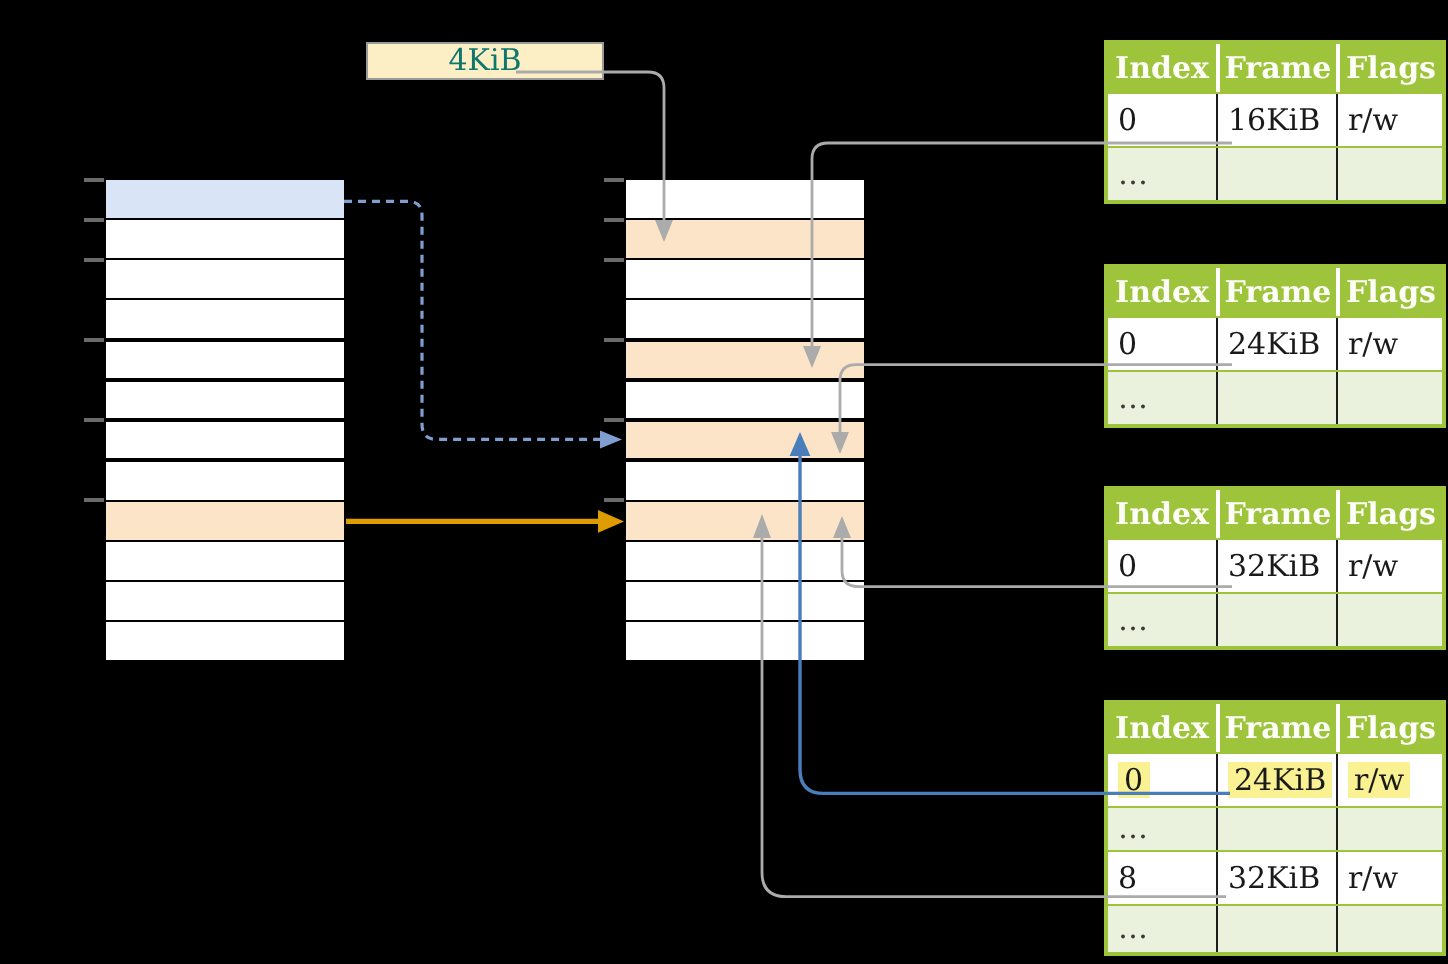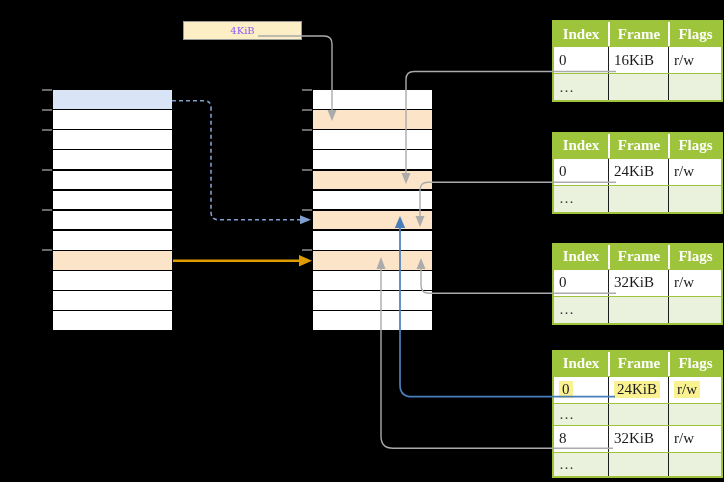--- a/index.html
+++ b/index.html
@@ -19,41 +19,41 @@
     --ink:#1A1A1A;
   }
   html,body{margin:0;padding:0;background:var(--bg);}
   .stage{position:relative;width:724px;height:482px;background:var(--bg);overflow:hidden;
          font-family:"DejaVu Serif","Liberation Serif",serif;}
 
   
   .label-box{position:absolute;left:183px;top:21px;width:119px;height:19px;
     box-sizing:border-box;background:var(--label-cream);border:1px solid #9a9a9a;
     display:flex;align-items:center;justify-content:center;}
-  .label-box span{font-size:10px;color:#8b5cf6;line-height:1;}
+  .label-box span{font-size:15px;color:#0f766e;line-height:1;}
 
   
   .mem-col{position:absolute;top:90px;width:119px;height:240px;
     display:grid;grid-template-rows:repeat(12,1fr);row-gap:1.5px;background:var(--bg);}
   .mem-col .mcell{width:100%;}
   .mcell.white{background:var(--cell-white);}
   .mcell.orange{background:var(--cell-orange);}
   .mcell.blue{background:var(--cell-blue);}
 
   .tick{position:absolute;width:9.5px;height:2px;background:var(--tick-gray);}
 
   
   .ptable{position:absolute;left:552px;width:171px;box-sizing:border-box;
     border:2px solid var(--header-green);background:var(--header-green);}
   .t-row{display:flex;width:100%;box-sizing:border-box;}
   .t-row.header{background:var(--header-green);height:24px;}
   .t-row.body{border-top:1.5px solid var(--header-green);}
   .t-row.data{background:var(--cell-white);}
   .t-row.ellipsis{background:var(--row-light-green);}
-  .t-cell{box-sizing:border-box;display:flex;align-items:center;overflow:hidden;font-family:Liberation Serif, serif;}
+  .t-cell{box-sizing:border-box;display:flex;align-items:center;overflow:hidden;}
   .t-cell.c0{width:54px;}
   .t-cell.c1{width:60px;}
   .t-cell.c2{width:53px;}
   .t-row.header .t-cell{justify-content:center;color:#FDFEF8;font-weight:bold;font-size:15px;}
   .t-row.header .t-cell.c1,.t-row.header .t-cell.c2{border-left:2px solid #FFFFFF;}
   .t-row.body .t-cell{padding-left:5px;font-size:15px;color:var(--ink);}
   .t-row.body .t-cell.c1,.t-row.body .t-cell.c2{border-left:1px solid #1c1c1c;text-align:center;}
   .t-row.ellipsis .t-cell{color:#3a3a3a;}
   .hl{background:var(--highlight-yellow);padding:0 3px;}
 

